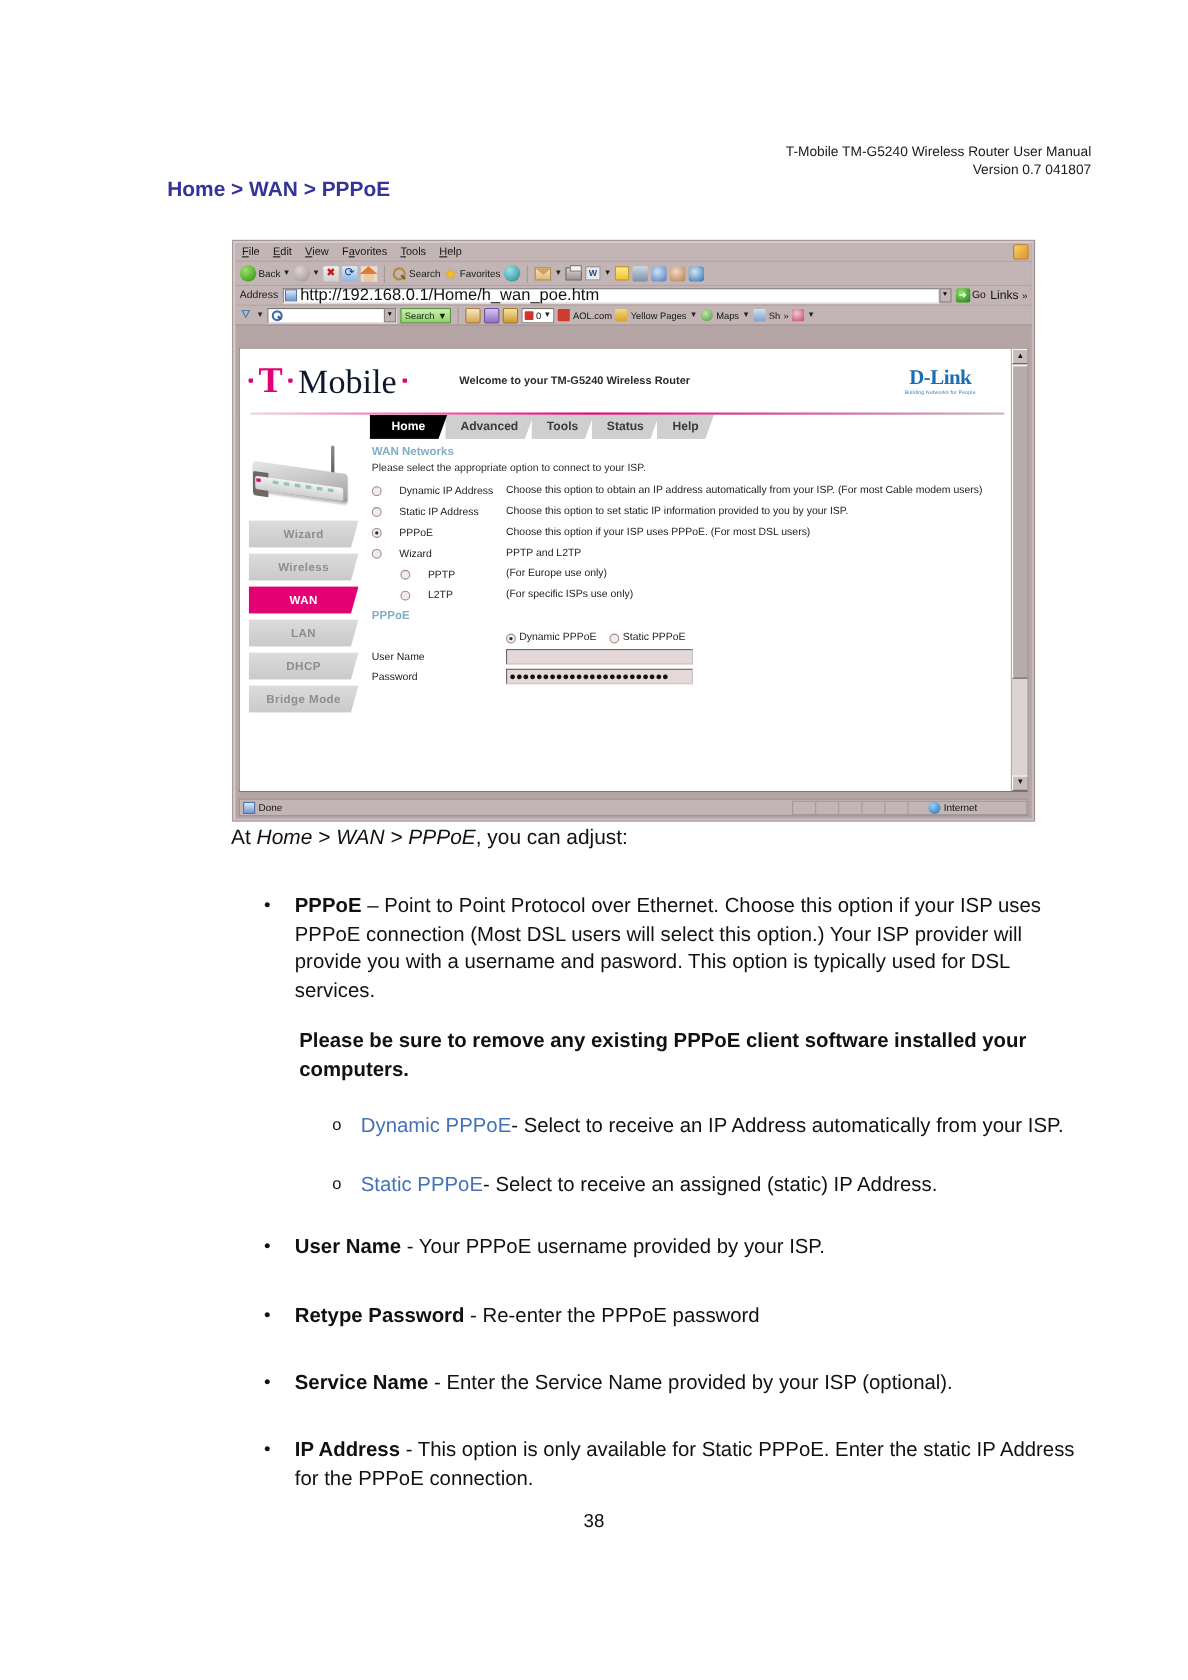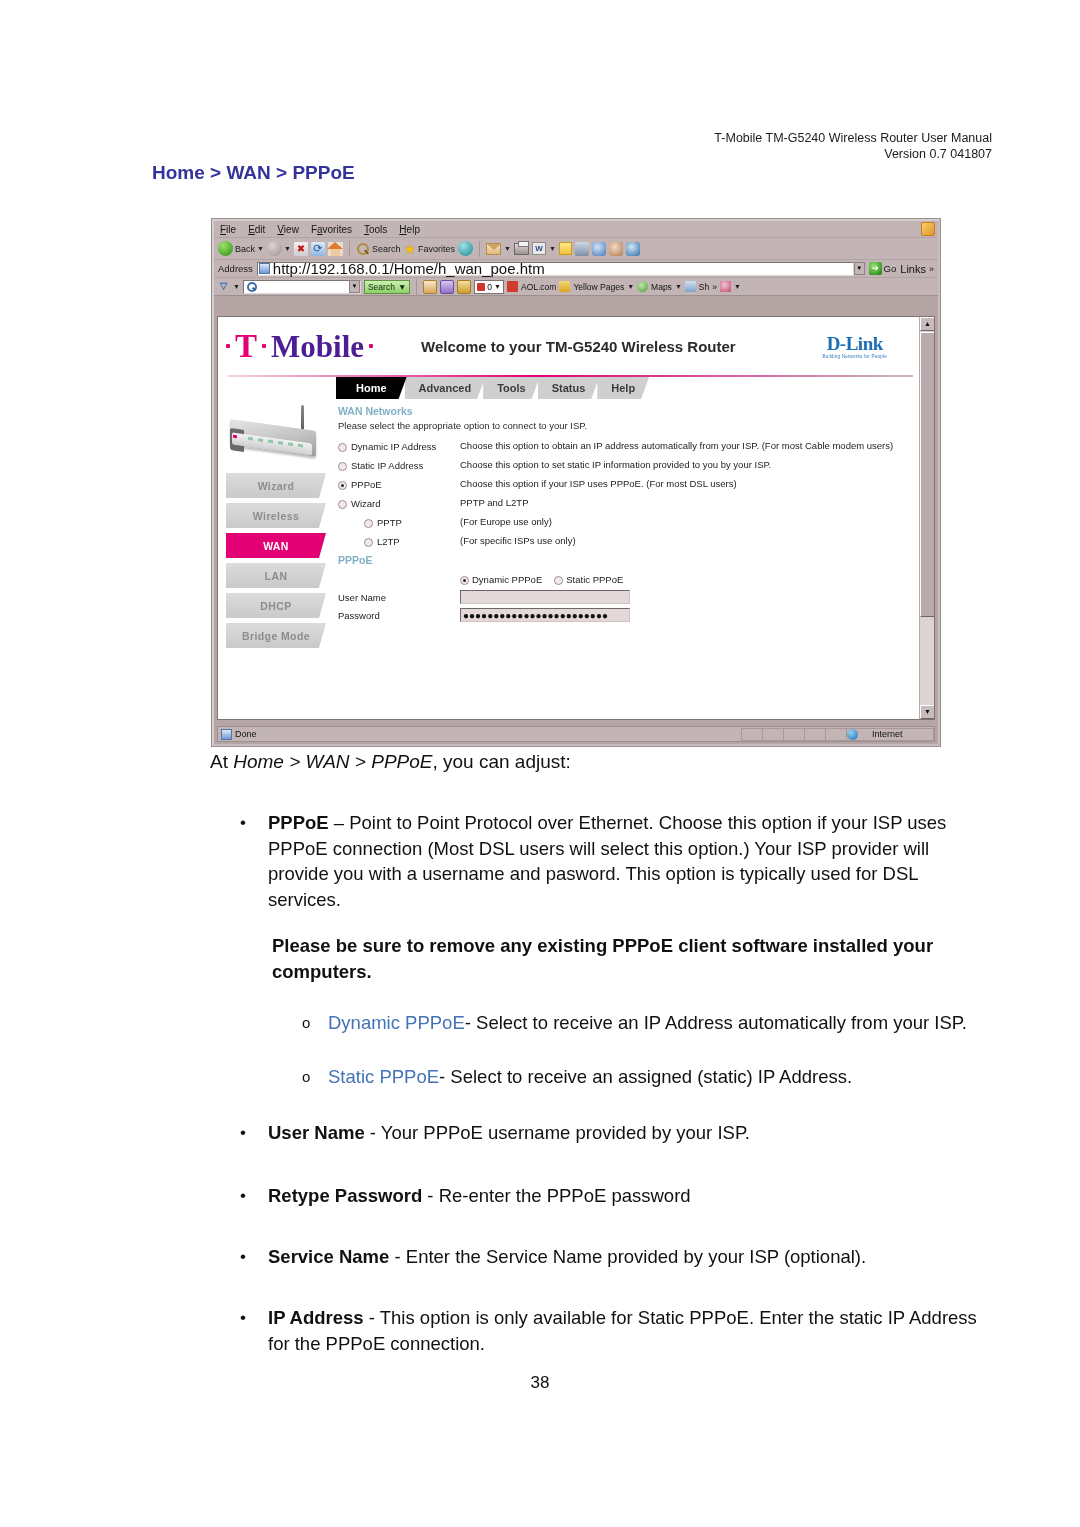--- a/index.html
+++ b/index.html
@@ -198,22 +198,22 @@
     background:#b8abab;
     border:1px solid #fff; border-right-color:#6e6565; border-bottom-color:#6e6565;
   }
 
   
   .rpage { position:absolute; left:0; top:0; width:703px; height:404px; background:#fff; }
   .r-header { display:flex; align-items:center; height:58px; padding-left:8px; background:#fff; }
   .tmobile-logo { display:flex; align-items:center; gap:5px; }
   .tm-dot { width:4px; height:4px; background:#e20074; border-radius:1px; }
   .tm-T { font-family:"Liberation Serif", serif; font-size:33px; color:#e20074; font-weight:bold; line-height:1; }
-  .tm-word { font-family:"Liberation Serif", serif; font-size:31px; color:#4c1d95; line-height:1;font-weight:bold; }
-  .r-welcome { font-size:15px; font-weight:bold; color:#2b2b2b; margin-left:48px; white-space:nowrap; }
+  .tm-word { font-family:"Liberation Serif", serif; font-size:31px; color:#0f172a; line-height:1; }
+  .r-welcome { font-size:10px; font-weight:bold; color:#2b2b2b; margin-left:48px; white-space:nowrap; }
   .dlink { margin-left:auto; margin-right:34px; text-align:center; }
   .dlink-name { font-family:"Liberation Serif", serif; font-size:19px; font-weight:bold; color:#1c6eb4; letter-spacing:-.5px; line-height:1; }
   .dlink-tag { font-size:4.6px; color:#2b7ec4; letter-spacing:.2px; }
   .r-rule { height:2px; background:linear-gradient(to right,#f1d4e2,#e20074 45%, #c9b7c1); margin:0 8px 0 10px; }
 
   .tabs { display:flex; height:22px; margin-left:118px; }
   .tab {
     position:relative; height:22px;
     display:flex; align-items:center; justify-content:center;
     font-size:11px; font-weight:bold;
@@ -256,21 +256,21 @@
     clip-path:polygon(0 0, 100% 0, calc(100% - 7px) 100%, 0 100%);
     letter-spacing:.4px;
   }
   .nav-btn.active { background:#e20074; color:#fff; }
 
   .r-main { flex:1; padding:6px 10px 0 4px; }
   .sect-title { font-size:10.5px; font-weight:bold; color:#7fb0c4; margin-bottom:3px; }
   .sect-desc { font-size:9.5px; color:#2c2c2c; margin-bottom:9px; }
 
   .opt-row { display:flex; margin-bottom:7px; }
-  .opt-left { width:122px; display:flex; align-items:flex-end; gap:4px; padding-top:1px; }
+  .opt-left { width:122px; display:flex; align-items:flex-start; gap:16px; padding-top:1px; }
   .opt-left.indent { padding-left:26px; width:122px; }
   .radio {
     width:9px; height:9px; border-radius:50%;
     background:#f4eaea; border:1px solid #9a8f8f;
     flex:0 0 auto; margin-top:1px; position:relative;
   }
   .radio.on:after {
     content:""; position:absolute; left:2px; top:2px;
     width:3px; height:3px; background:#2a2a2a; border-radius:50%;
   }
@@ -296,21 +296,21 @@
   .statusbar {
     position:absolute; left:3px; bottom:2px; width:718px; height:16px;
     background:#c3b5b5; border:1px solid #9d8f8f;
     display:flex; align-items:center;
   }
   .sb-left { display:flex; align-items:center; gap:3px; padding-left:3px; flex:1; }
   .sb-ico { width:11px; height:11px; background:linear-gradient(#dfe9f7,#6d9ad6); border:1px solid #4f74a8; }
   .sb-txt { font-size:9px; color:#131313; }
   .sb-cells { display:flex; }
   .sb-cell { width:21px; height:13px; border:1px solid #a79999; border-right:none; background:#c3b5b5; }
-  .sb-zone { display:flex; align-items:center; gap:14px; width:88px; border:1px solid #a79999; height:13px; padding-left:0; }
+  .sb-zone { display:flex; align-items:center; gap:3px; width:109px; border:1px solid #a79999; height:13px; padding-left:18px; }
   .sb-globe { width:11px; height:11px; border-radius:50%; background:radial-gradient(circle at 35% 30%,#9ad2f0,#1d6fb0); }
   .intro {
     position:absolute; left:210px; top:751px;
     font-size:19px; color:#111;
   }
   .intro i { font-style:italic; }
 
   .bullet {
     position:absolute; display:flex; gap:0px;
     font-size:18.5px; line-height:25.5px; color:#111;

